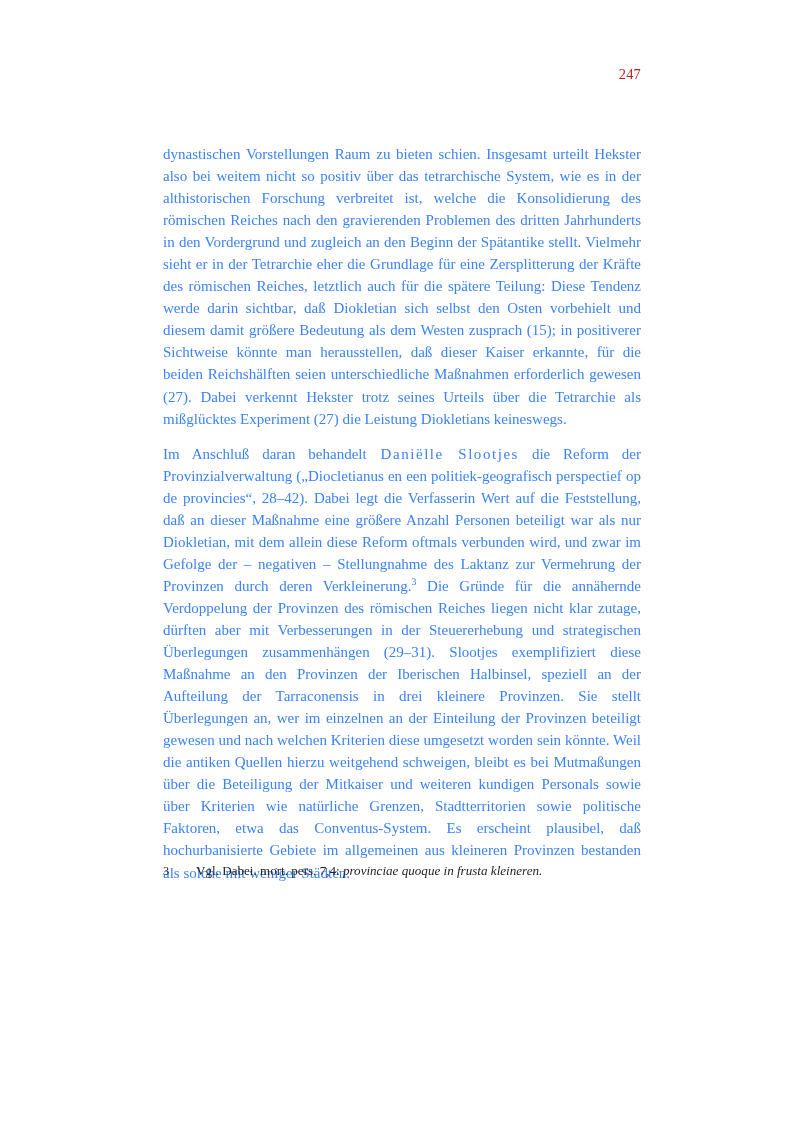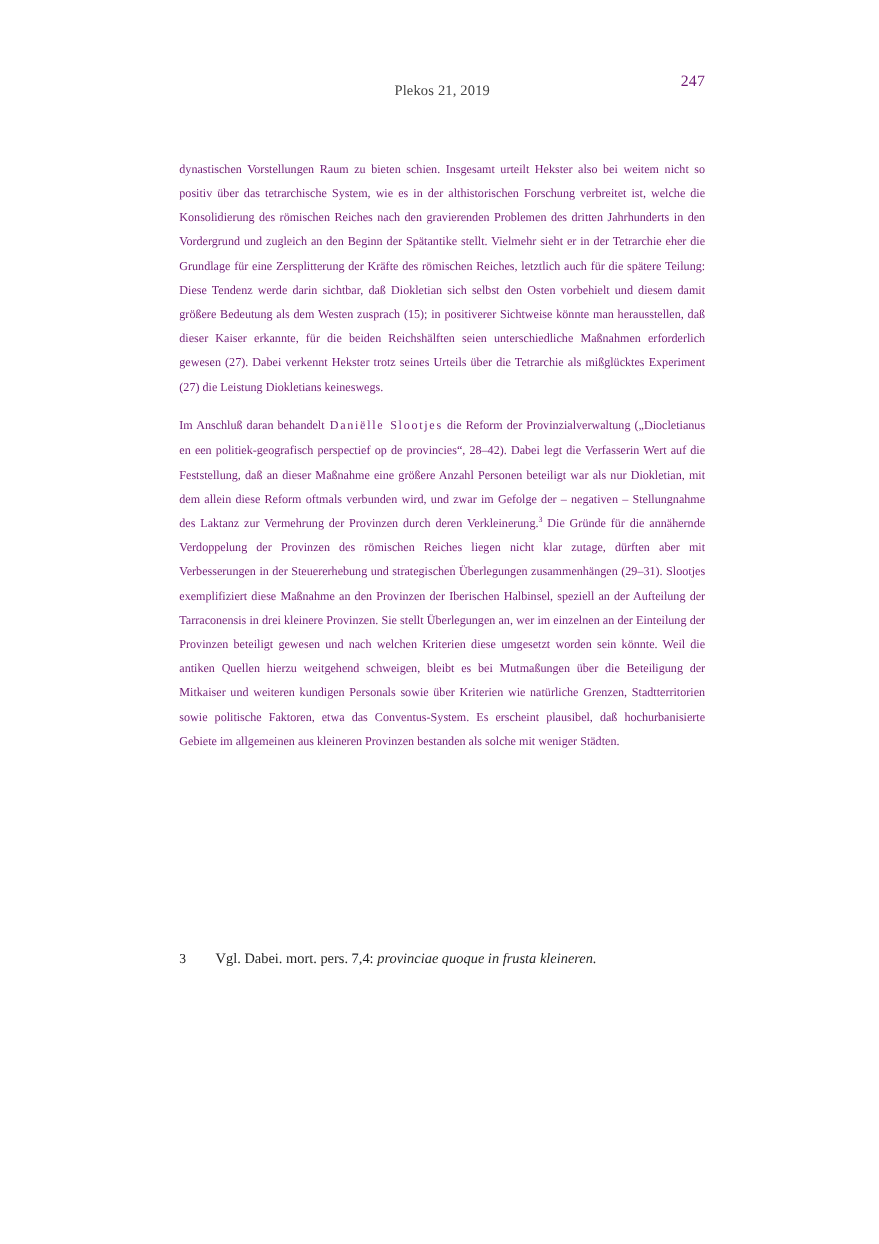--- a/index.html
+++ b/index.html
@@ -40,41 +40,41 @@
     letter-spacing: 0.15px;
     color: #444444;
     white-space: nowrap;
   }
 
   .running-head-folio {
     position: absolute;
     right: 0;
     top: -6px;
     font-size: 14.4px;
-    color: #701a75;
+    color: #b91c1c;
     letter-spacing: 0.2px;
   }
 
   
   .textblock {
     position: absolute;
     top: 143px;
     left: 163px;
     width: 478px;
   }
 
   .para {
     margin: 0 0 13px 0;
-    font-size: 11px;
+    font-size: 15px;
     line-height: 22.05px;
     text-align: justify;
     text-justify: inter-word;
     hyphens: manual;
     -webkit-hyphens: manual;
-    color: #701a75;
+    color: #3b82f6;
   }
 
   .para:last-child {
     margin-bottom: 0;
   }
 
   
   .spaced {
     letter-spacing: 1.55px;
     padding-left: 1px;
@@ -118,21 +118,20 @@
   .footnote .latin {
     font-style: italic;
   }
 </style>
 </head>
 <body>
 
 <div class="page">
 
   <div class="running-head">
-    <div class="running-head-title">Plekos 21, 2019</div>
     <div class="running-head-folio">247</div>
   </div>
 
   <div class="textblock">
 
     <p class="para">dynastischen Vorstellungen Raum zu bieten schien. Insgesamt urteilt Hekster also bei weitem nicht so positiv über das tetrarchische System, wie es in der althistorischen Forschung verbreitet ist, welche die Konsolidierung des römischen Reiches nach den gravierenden Problemen des dritten Jahrhunderts in den Vordergrund und zugleich an den Beginn der Spätantike stellt. Vielmehr sieht er in der Tetrarchie eher die Grundlage für eine Zersplitterung der Kräfte des römischen Reiches, letztlich auch für die spätere Teilung: Diese Tendenz werde darin sichtbar, daß Diokletian sich selbst den Osten vorbehielt und diesem damit größere Bedeutung als dem Westen zusprach (15); in positiverer Sichtweise könnte man herausstellen, daß dieser Kaiser erkannte, für die beiden Reichshälften seien unterschiedliche Maßnahmen erforderlich gewesen (27). Dabei verkennt Hekster trotz seines Urteils über die Tetrarchie als mißglücktes Experiment (27) die Leistung Diokletians keineswegs.</p>
 
     <p class="para">
       <span>Im Anschluß daran behandelt </span><span class="spaced">Daniëlle Slootjes</span><span> die Reform der Provinzialverwaltung („Diocletianus en een politiek-geografisch perspectief op de provincies“, 28–42). Dabei legt die Verfasserin Wert auf die Feststellung, daß an dieser Maßnahme eine größere Anzahl Personen beteiligt war als nur Diokletian, mit dem allein diese Reform oftmals verbunden wird, und zwar im Gefolge der – negativen – Stellungnahme des Laktanz zur Vermehrung der Provinzen durch deren Verkleinerung.</span><sup class="fnref">3</sup><span> Die Gründe für die annähernde Verdoppelung der Provinzen des römischen Reiches liegen nicht klar zutage, dürften aber mit Verbesserungen in der Steuererhebung und strategischen Überlegungen zusammenhängen (29–31). Slootjes exemplifiziert diese Maßnahme an den Provinzen der Iberischen Halbinsel, speziell an der Aufteilung der Tarraconensis in drei kleinere Provinzen. Sie stellt Überlegungen an, wer im einzelnen an der Einteilung der Provinzen beteiligt gewesen und nach welchen Kriterien diese umgesetzt worden sein könnte. Weil die antiken Quellen hierzu weitgehend schweigen, bleibt es bei Mutmaßungen über die Beteiligung der Mitkaiser und weiteren kundigen Personals sowie über Kriterien wie natürliche Grenzen, Stadtterritorien sowie politische Faktoren, etwa das Conventus-System. Es erscheint plausibel, daß hochurbanisierte Gebiete im allgemeinen aus kleineren Provinzen bestanden als solche mit weniger Städten.</span>
     </p>

